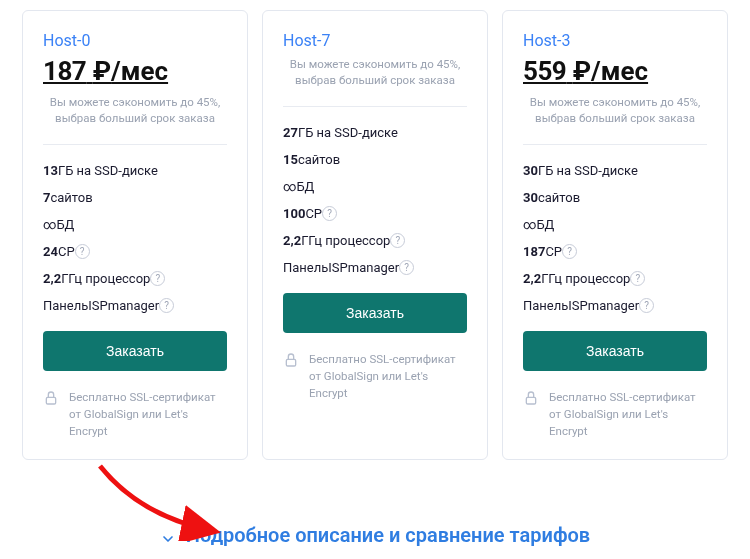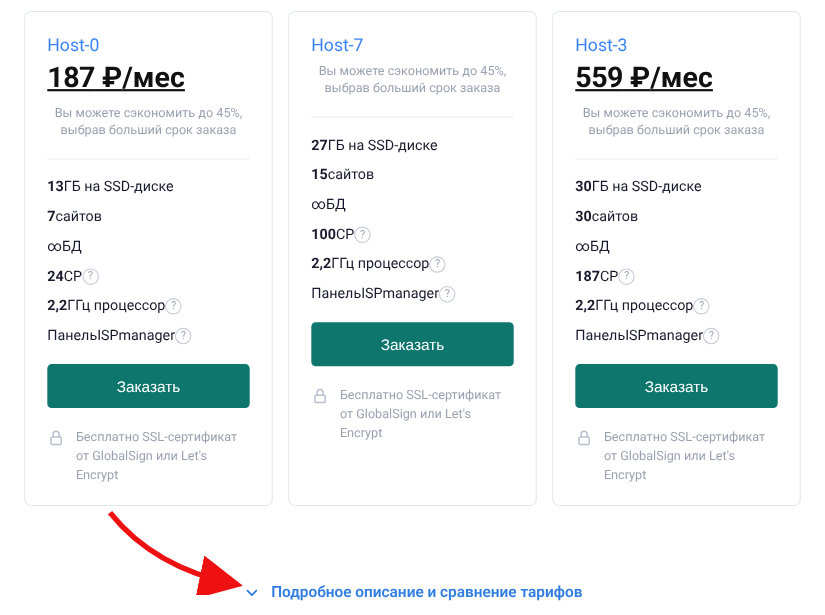--- a/index.html
+++ b/index.html
@@ -99,23 +99,23 @@
     color: #b7bfcf;
     margin-top: 1px;
   }
   .compare-row {
     position: absolute;
     bottom: 12px;
     left: 0;
     right: 0;
     display: flex;
     justify-content: center;
-    align-items: flex-start;
+    align-items: flex-end;
     gap: 10px;
-    font-size: 14px;
+    font-size: 20px;
     font-weight: 600;
   }
   .compare-link {
     color: #2f7de1;
     cursor: pointer;
   }
   .chevron {
     width: 16px;
     height: 16px;
     color: #2f7de1;

